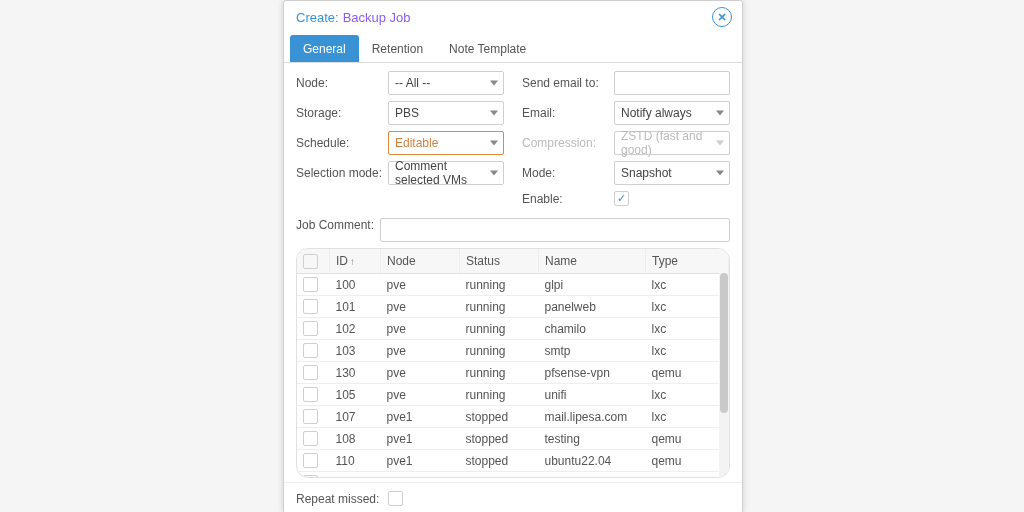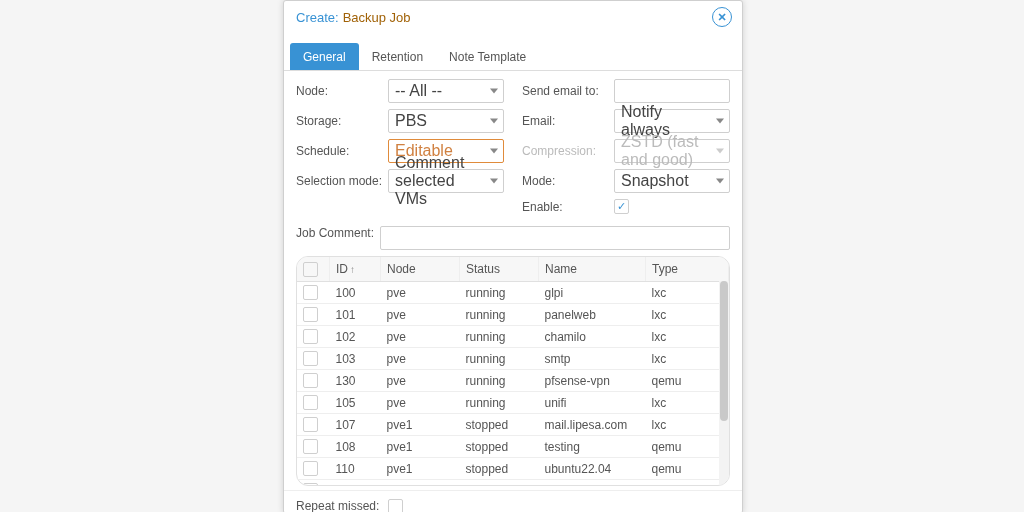--- a/index.html
+++ b/index.html
@@ -1,51 +1,51 @@
 <!DOCTYPE html>
 <html><head>
 <meta charset="utf-8">
 <style>
   html,body{margin:0;padding:0;width:1024px;height:512px;background:#f5f5f5;font-family:Arial,Helvetica,sans-serif;font-size:12px;color:#555;overflow:hidden}
   .dialog{position:absolute;left:283px;top:0;width:458px;height:512px;background:#fff;border:1px solid #cfcfcf;border-radius:3px;box-shadow:0 0 6px rgba(0,0,0,.15)}
   .titlebar{padding:6px 10px 4px 12px;display:flex;align-items:center;font-size:13px}
   .titlebar .t-label{color:#3892d4}
-  .titlebar .t-text{color:#a16207;margin-left:4px}
+  .titlebar .t-text{color:#8b5cf6;margin-left:4px}
   .close{margin-left:auto;width:18px;height:18px;border:1px solid #3892d4;border-radius:50%;display:flex;align-items:center;justify-content:center;color:#3892d4;font-size:11px;font-weight:bold;cursor:pointer}
   .tabs{display:flex;border-bottom:1px solid #ddd;padding:0 6px}
-  .tab{padding:6px 12px;color:#555;cursor:pointer;border:1px solid transparent;border-bottom:none;border-radius:3px 3px 0 0;margin-top:12px}
+  .tab{padding:6px 12px;color:#555;cursor:pointer;border:1px solid transparent;border-bottom:none;border-radius:3px 3px 0 0;margin-top:4px}
   .tab.active{background:#3892d4;color:#fff}
   .body{padding:8px 12px 4px 12px}
   .form{display:flex;gap:18px}
   .col{flex:1;min-width:0}
   .row{display:flex;align-items:center;margin-bottom:6px}
   .lbl{width:92px;color:#555}
   .lbl.dim{color:#bbb}
-  .ctl{flex:1;height:22px;border:1px solid #cfcfcf;border-radius:2px;background:#fff;display:flex;align-items:center;padding:0 18px 0 6px;color:#444;position:relative;font-size:16px}
+  .ctl{flex:1;height:22px;border:1px solid #cfcfcf;border-radius:2px;background:#fff;display:flex;align-items:center;padding:0 18px 0 6px;color:#444;position:relative;font-size:12px}
   .ctl.orange{border-color:#e08b3b}
   .ctl.dim{color:#bbb}
   .ctl .caret{position:absolute;right:5px;top:50%;transform:translateY(-50%);width:0;height:0;border-left:4px solid transparent;border-right:4px solid transparent;border-top:5px solid #888}
   .ctl.dim .caret{border-top-color:#ccc}
   .chk{width:13px;height:13px;border:1px solid #cfcfcf;border-radius:2px;display:flex;align-items:center;justify-content:center;font-size:11px;color:#3892d4;cursor:pointer}
   .comment-row{display:flex;align-items:flex-start;margin-top:6px}
   .comment-row .lbl{width:84px}
   .comment-input{flex:1;height:22px;border:1px solid #cfcfcf;border-radius:2px}
   .table-wrap{margin-top:6px;border:1px solid #e0e0e0;border-radius:12px;height:228px;position:relative;overflow:hidden}
   .scroll{position:absolute;right:0;top:24px;bottom:0;width:10px;background:#f3f3f3}
   .thumb{position:absolute;left:1px;right:1px;top:0;height:140px;background:#c9c9c9;border-radius:4px}
   table{border-collapse:collapse;width:100%;table-layout:fixed;font-size:12px}
   thead th{background:#f7f7f7;border-bottom:1px solid #e0e0e0;border-right:1px solid #eee;text-align:left;font-weight:normal;color:#555;padding:4px 6px;height:16px}
   tbody td{border-bottom:1px solid #eee;padding:3px 6px;color:#555;white-space:nowrap;overflow:hidden;text-overflow:ellipsis}
   th.c-chk,td.c-chk{width:20px}
   th.c-id,td.c-id{width:38px}
   th.c-node,td.c-node{width:66px}
   th.c-status,td.c-status{width:66px}
   th.c-type,td.c-type{width:70px}
   .sort-arrow{font-size:10px;color:#888;margin-left:2px}
-  .repeat-row{display:flex;padding:8px 12px 6px 12px;border-top:1px solid #eee}
+  .repeat-row{display:flex;align-items:center;padding:8px 12px 6px 12px;border-top:1px solid #eee}
   .footer{display:flex;align-items:center;padding:6px 10px;background:#f3f3f3;border-top:1px solid #ddd}
   .spacer{flex:1}
 </style>
 </head>
 <body>
 
 <div class="dialog">
 
   <div class="titlebar">
     <span class="t-label">Create:</span>

